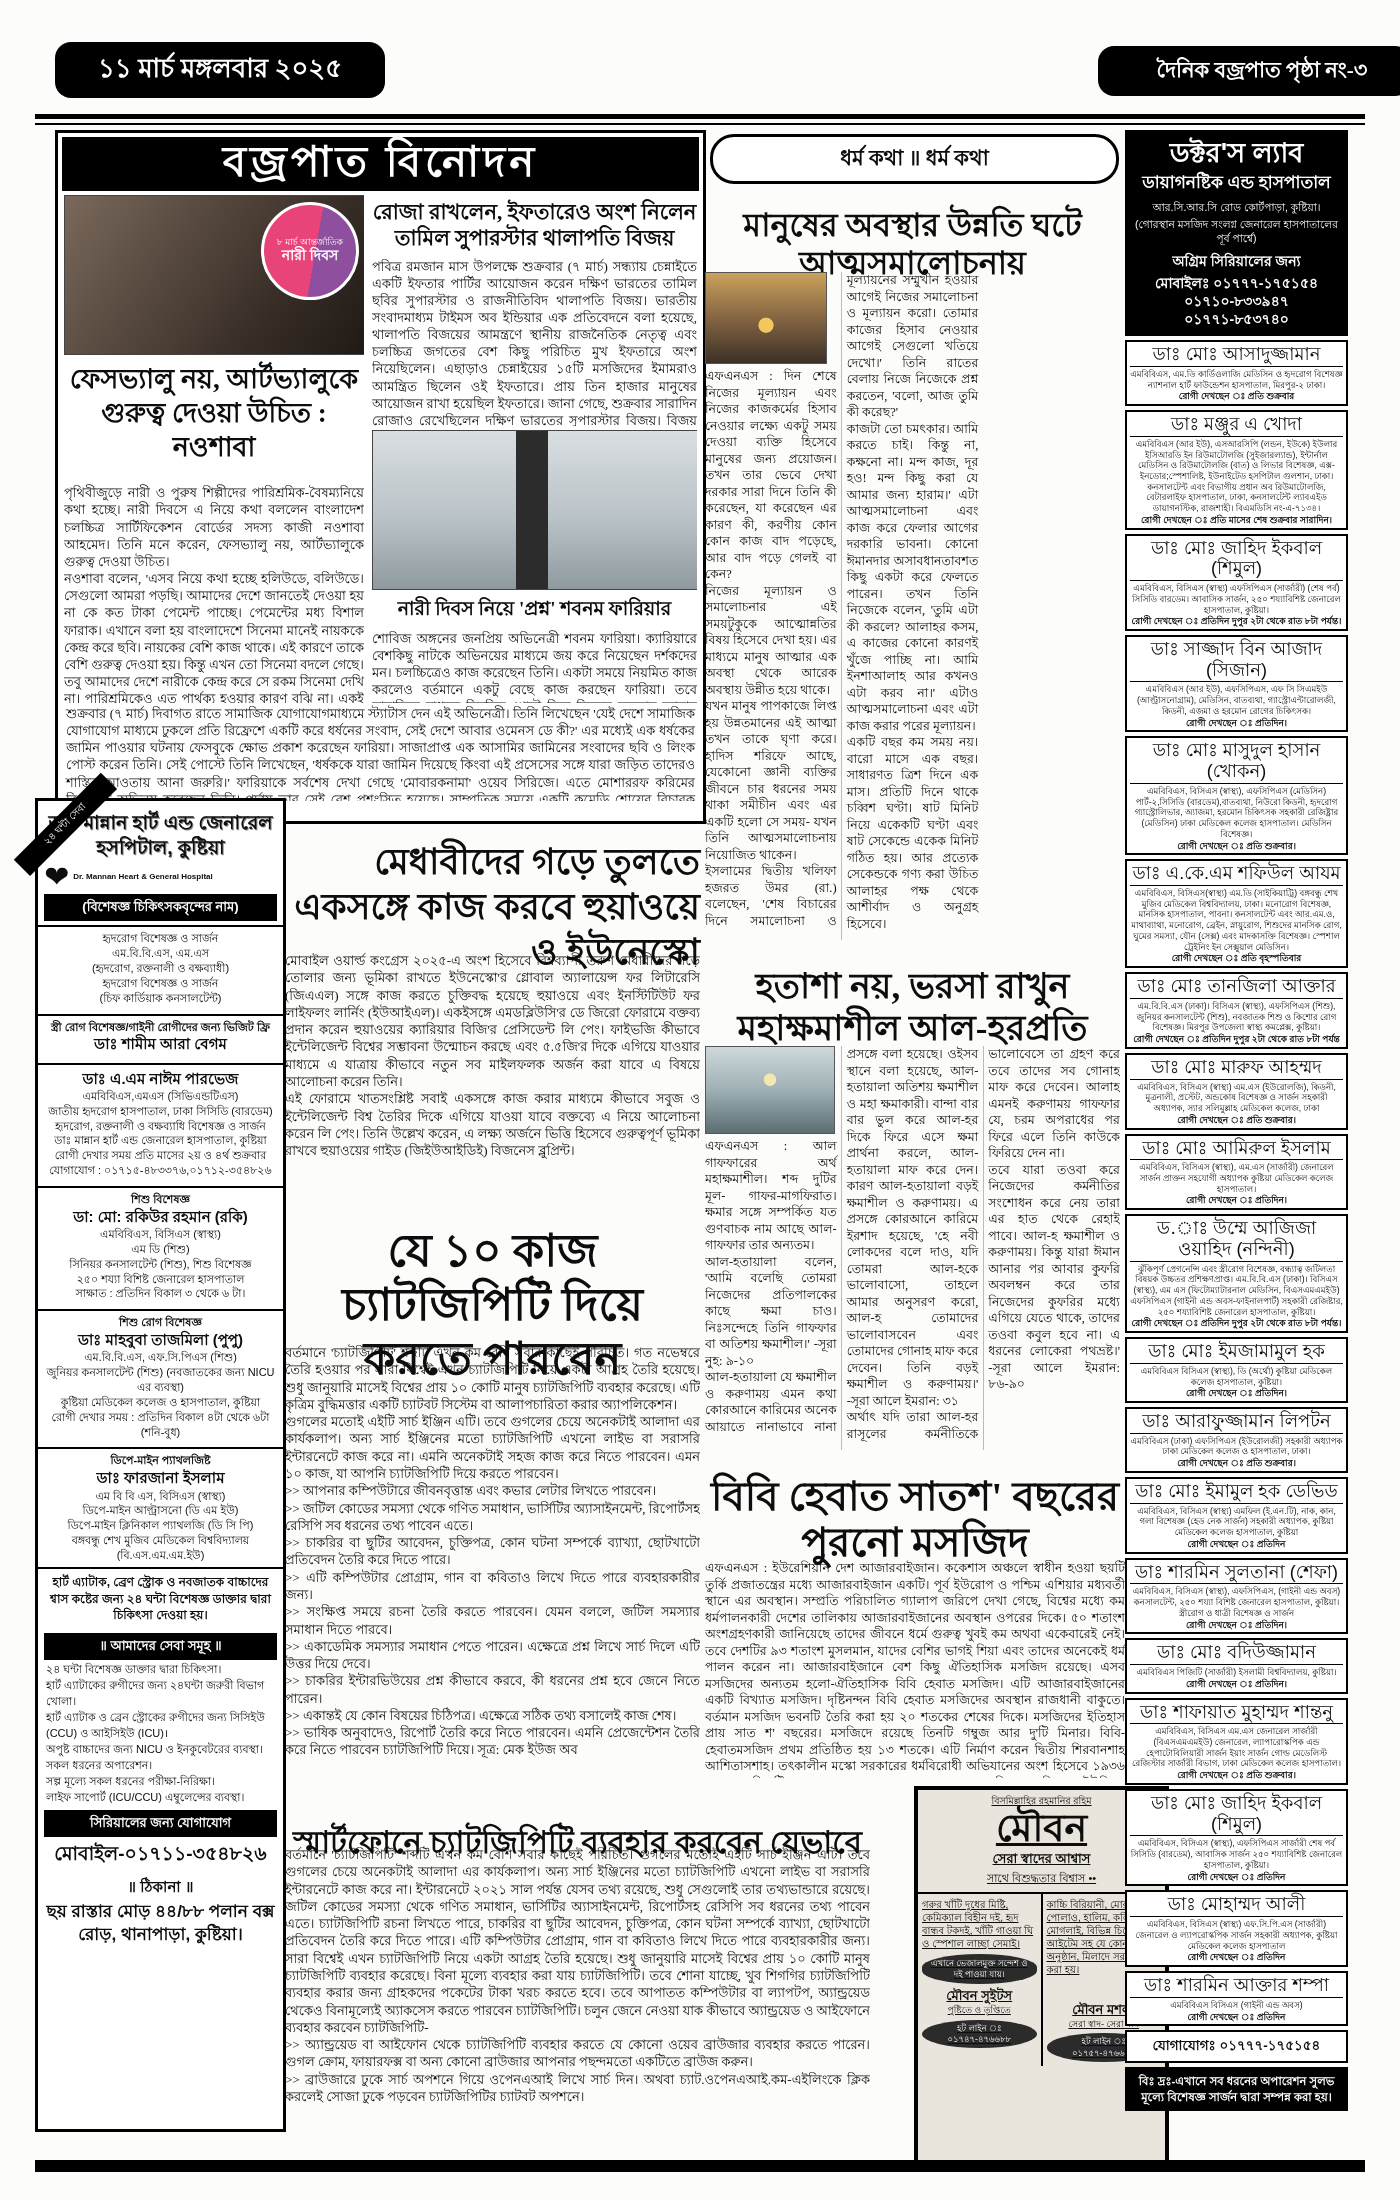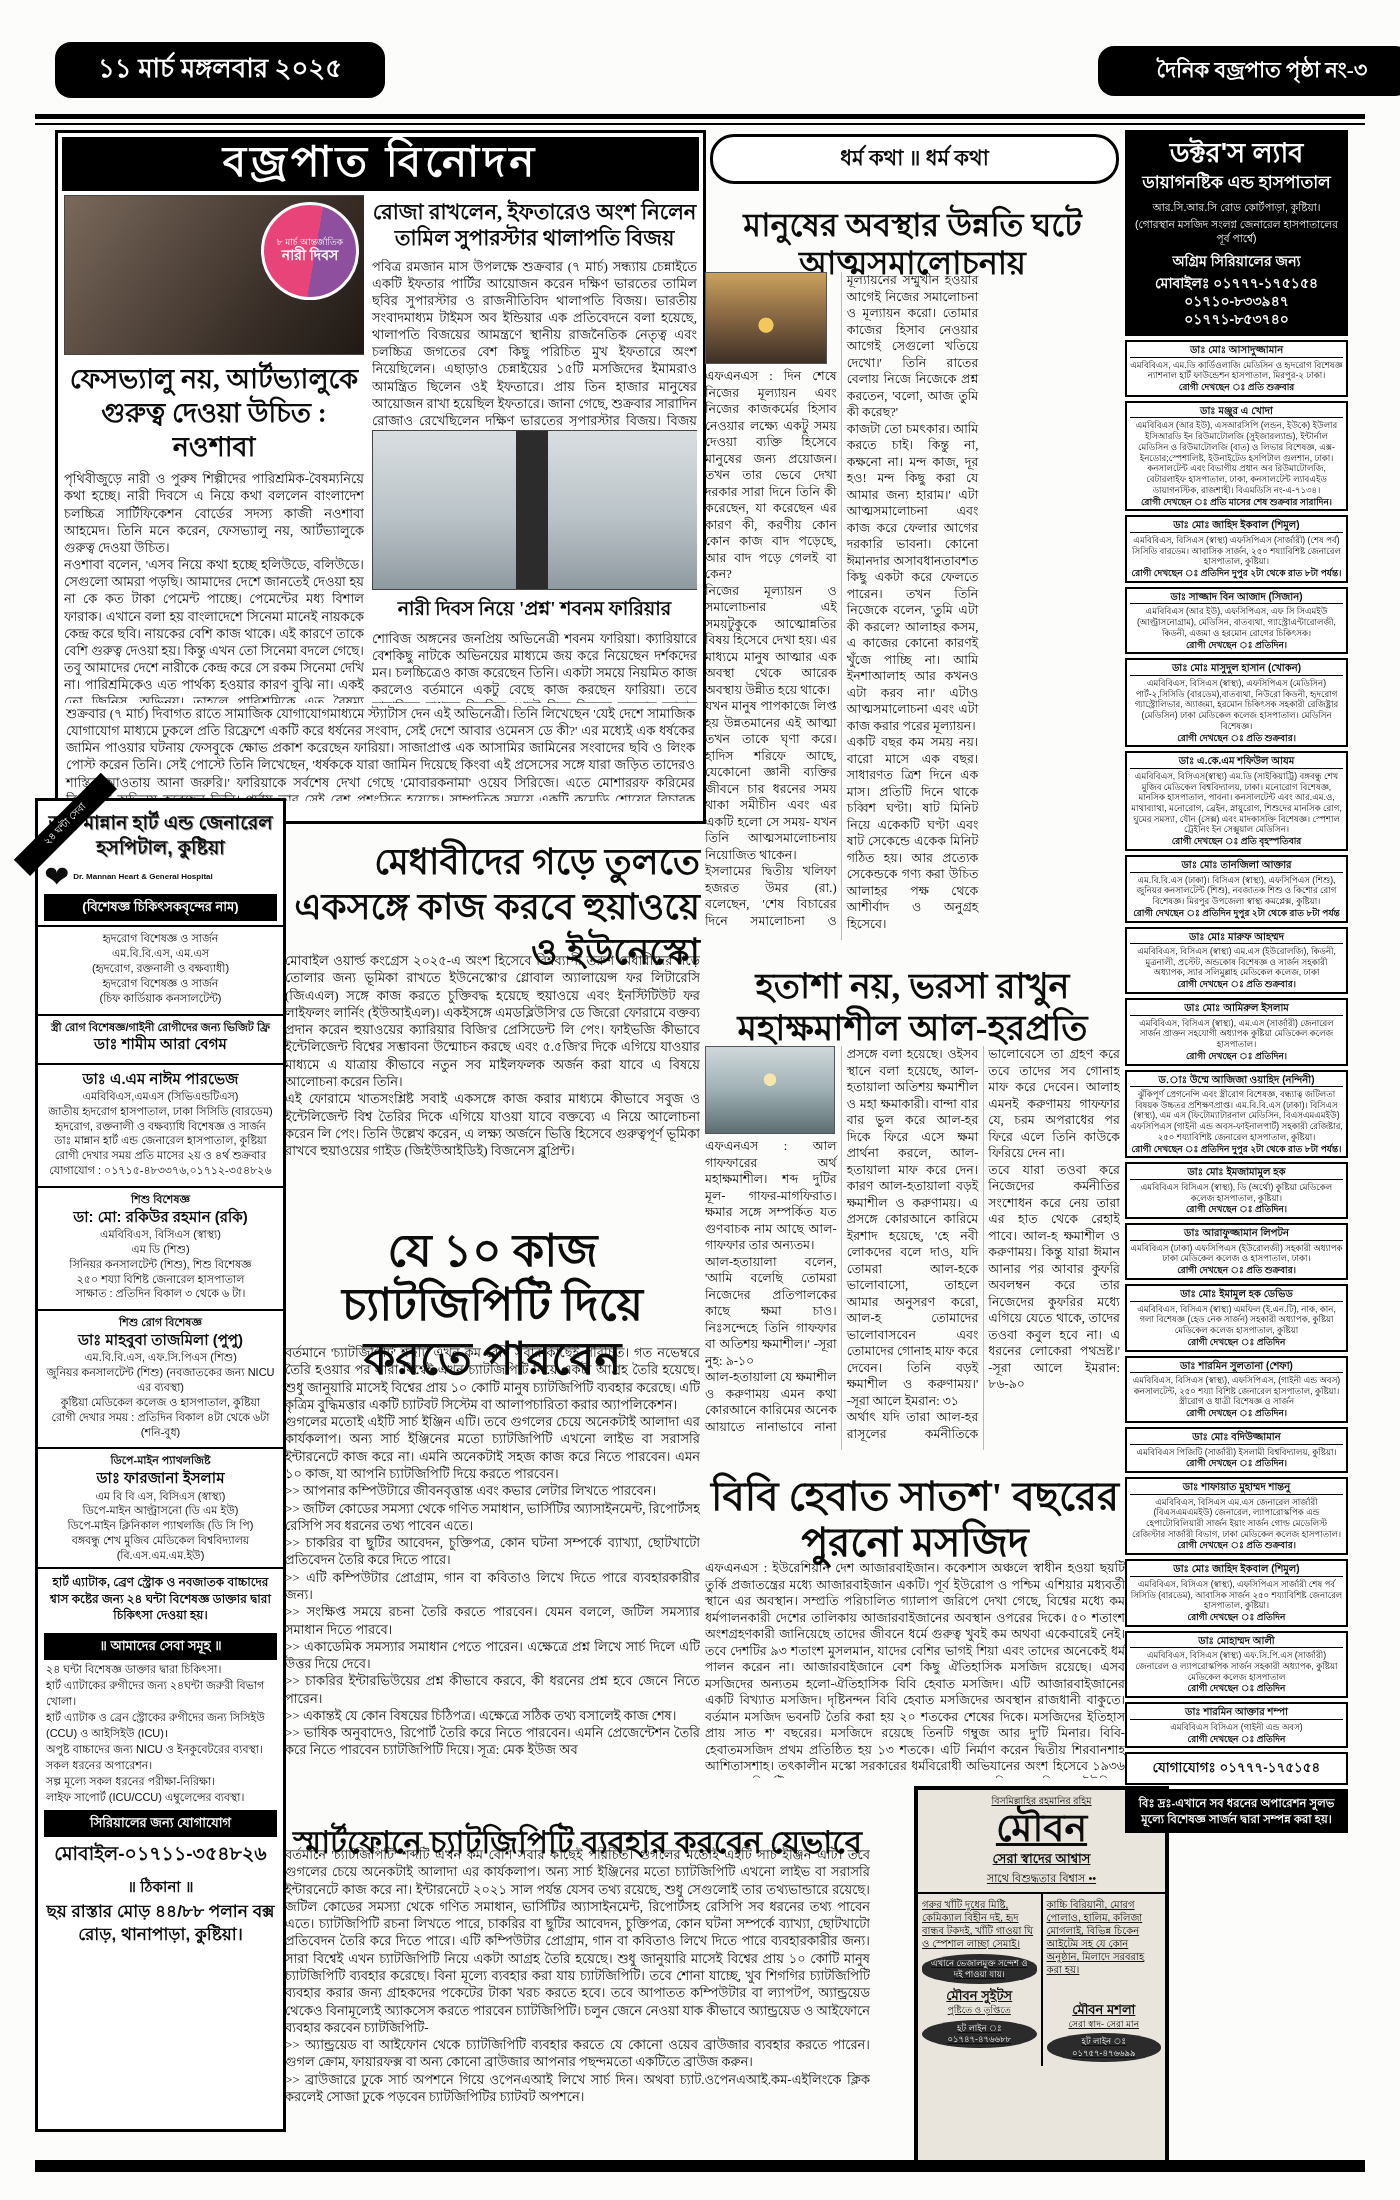--- a/index.html
+++ b/index.html
@@ -32,21 +32,21 @@
   #ent-left{width:300px;overflow:hidden;}
   #ent-right{width:325px;overflow:hidden;}
   .photo1{width:100%;height:158px;border:1px solid #444;
     background:linear-gradient(125deg,#7a695c 0%,#584a40 35%,#372d26 70%,#1f1915 100%);position:relative;}
   .badge{position:absolute;right:6px;top:6px;width:92px;height:92px;border-radius:50%;
     background:linear-gradient(100deg,#e8447a 55%,#8e4f9e 55%);border:3px solid #fff;
     color:#fff;display:flex;flex-direction:column;align-items:center;justify-content:center;line-height:1.1;
     font-family:"Liberation Sans","DejaVu Sans",sans-serif;}
   .badge .sm{font-size:9px;}
   .badge .bg{font-size:14px;font-weight:bold;}
-  .h-nawshaba{font-size:27px;line-height:1.25;font-weight:bold;margin:8px 0 6px;}
+  .h-nawshaba{font-size:27px;line-height:1.25;font-weight:bold;margin:8px 0 20px;}
   .h-vijay{font-size:21px;line-height:1.25;font-weight:bold;margin:4px 0 6px;}
   .bodytxt{font-size:13px;line-height:1.32;}
   .photo2{width:100%;height:158px;border:1px solid #444;margin:4px 0;
     background:
       linear-gradient(90deg,rgba(0,0,0,0) 44%,#2c2c2c 44%,#2c2c2c 54%,rgba(0,0,0,0) 54%),
       linear-gradient(180deg,#d9dee1 0%,#b9c2c7 55%,#8f9aa0 100%);}
   .h-faria{font-size:19px;font-weight:bold;margin:2px 0 4px;}
   #ent-strip{padding:2px 8px 0;height:96px;overflow:hidden;}
 
   
@@ -115,21 +115,21 @@
   
   #lab{left:1125px;top:130px;width:223px;height:2032px;overflow:hidden;
     font-family:"Liberation Sans","DejaVu Sans",sans-serif;}
   #lab-head{background:#000;color:#fff;text-align:center;padding:6px 4px;border:2px solid #000;}
   .lab-t{font-size:27px;font-weight:bold;line-height:1.15;}
   .lab-s{font-size:17px;font-weight:bold;}
   .lab-a{font-size:10.5px;line-height:1.35;margin-top:3px;}
   .lab-serial{font-size:14px;font-weight:bold;margin-top:4px;}
   .lab-ph{font-size:14px;font-weight:bold;line-height:1.3;}
   .doc-card{border:2px solid #000;margin-top:4px;padding:2px 3px;text-align:center;background:#fff;}
-  .doc-name{font-size:10px;font-weight:bold;line-height:1.15;border-bottom:1px solid #000;padding-bottom:1px;margin-bottom:2px;}
+  .doc-name{font-size:18px;font-weight:normal;line-height:1.15;border-bottom:1px solid #000;padding-bottom:1px;margin-bottom:2px;}
   .doc-det{font-size:8.6px;line-height:1.25;}
   .doc-sched{font-size:9px;line-height:1.2;font-weight:bold;margin-top:1px;}
   .lab-contact{border:2px solid #000;margin-top:4px;padding:3px;font-size:13.5px;font-weight:bold;text-align:center;background:#fff;}
   .lab-note{background:#000;color:#fff;border:2px solid #000;margin-top:4px;padding:4px;font-size:11.5px;font-weight:bold;text-align:center;line-height:1.4;}
 </style>
 </head>
 <body>
 
 <div class="abs pill" id="date-pill">১১ মার্চ মঙ্গলবার ২০২৫</div>
 <div class="abs pill" id="masthead-pill">দৈনিক বজ্রপাত পৃষ্ঠা নং-৩</div>

